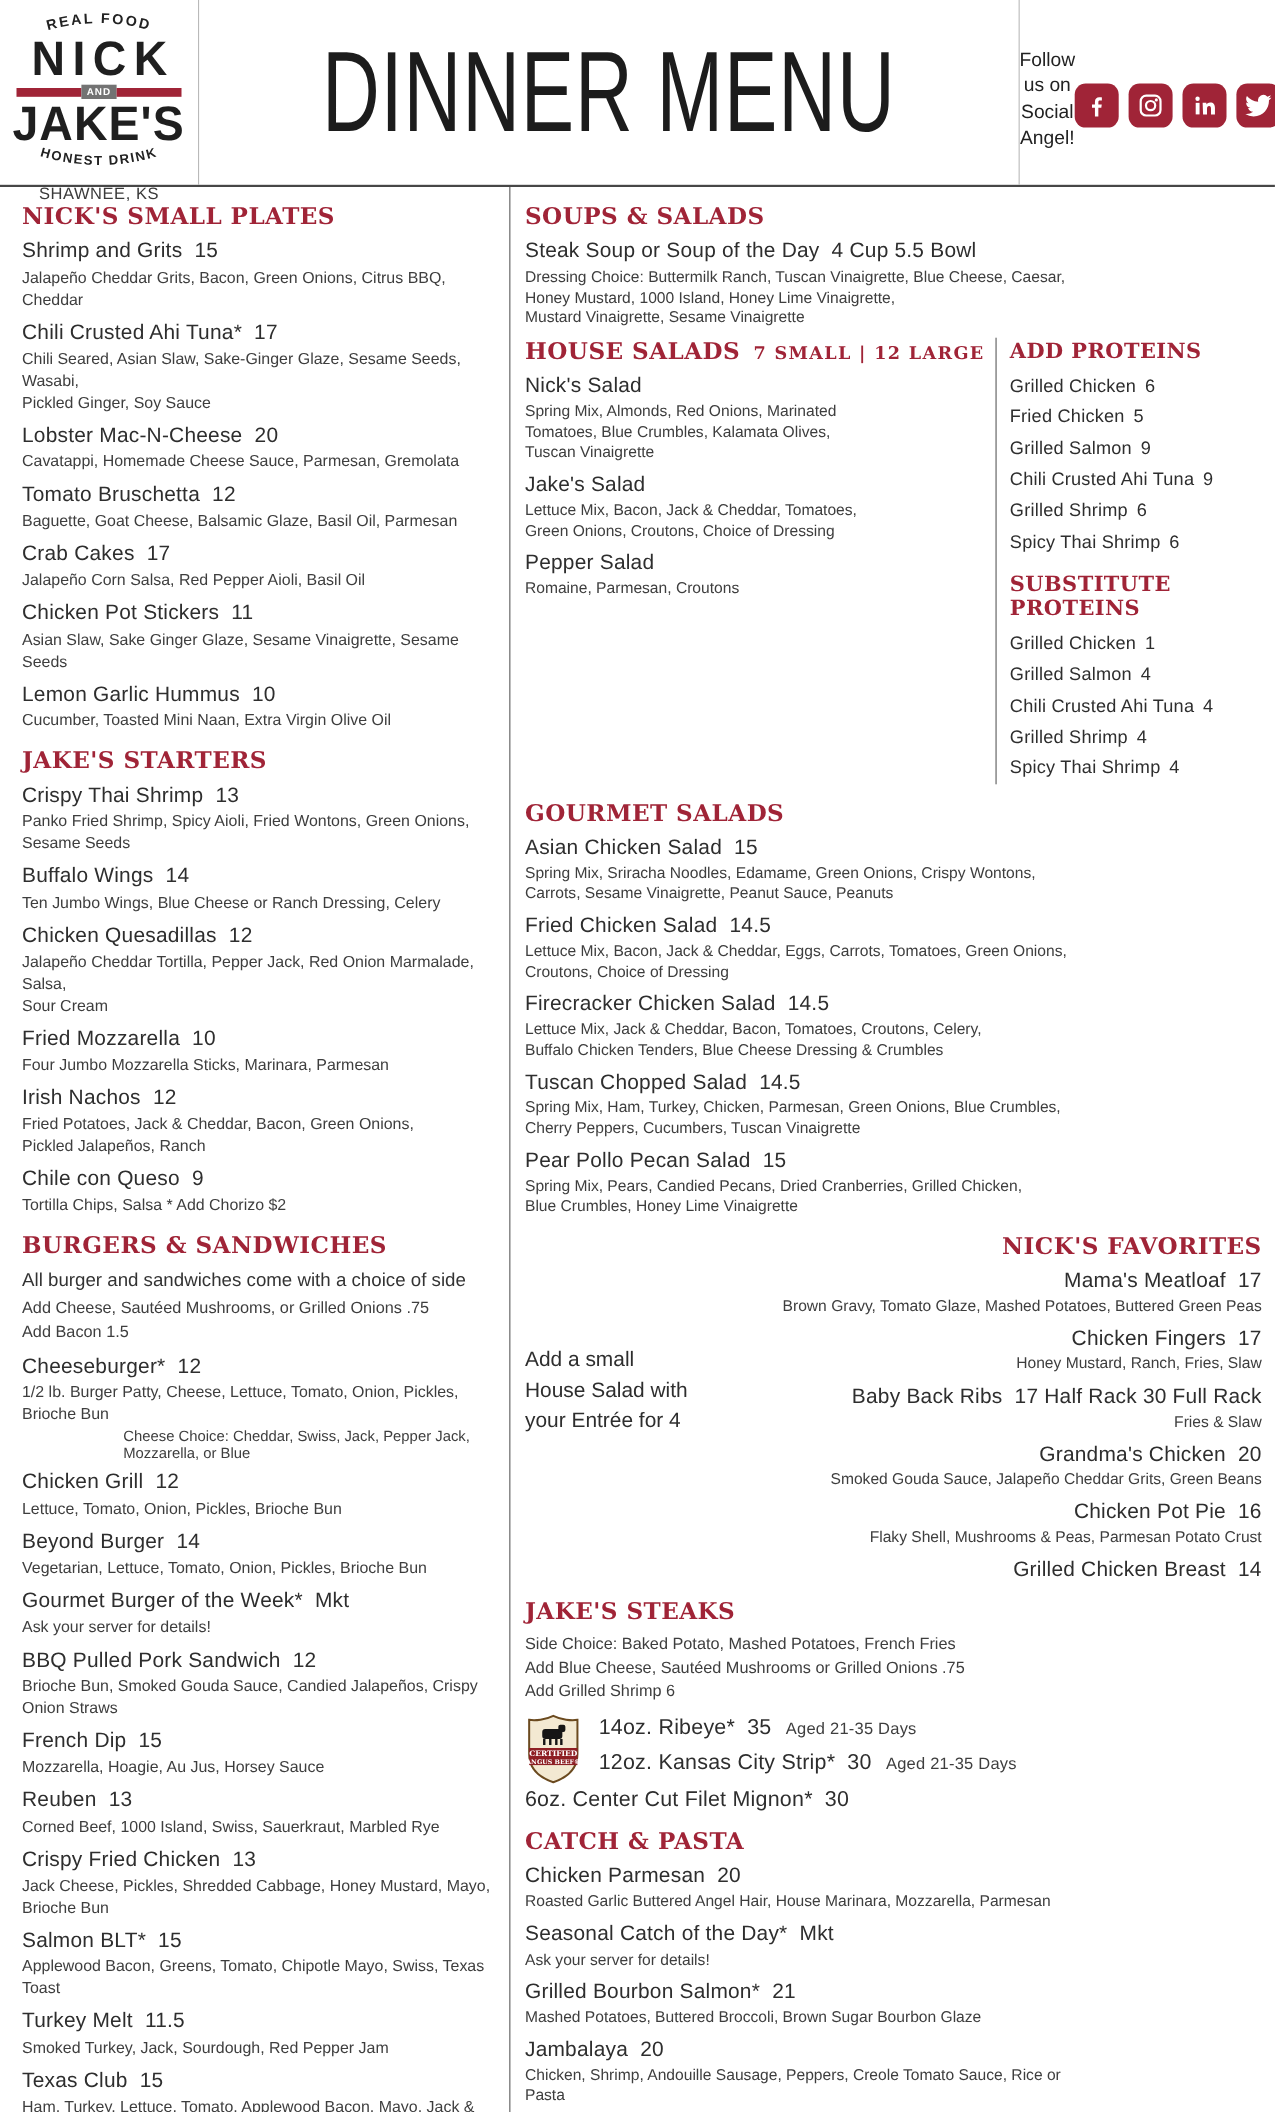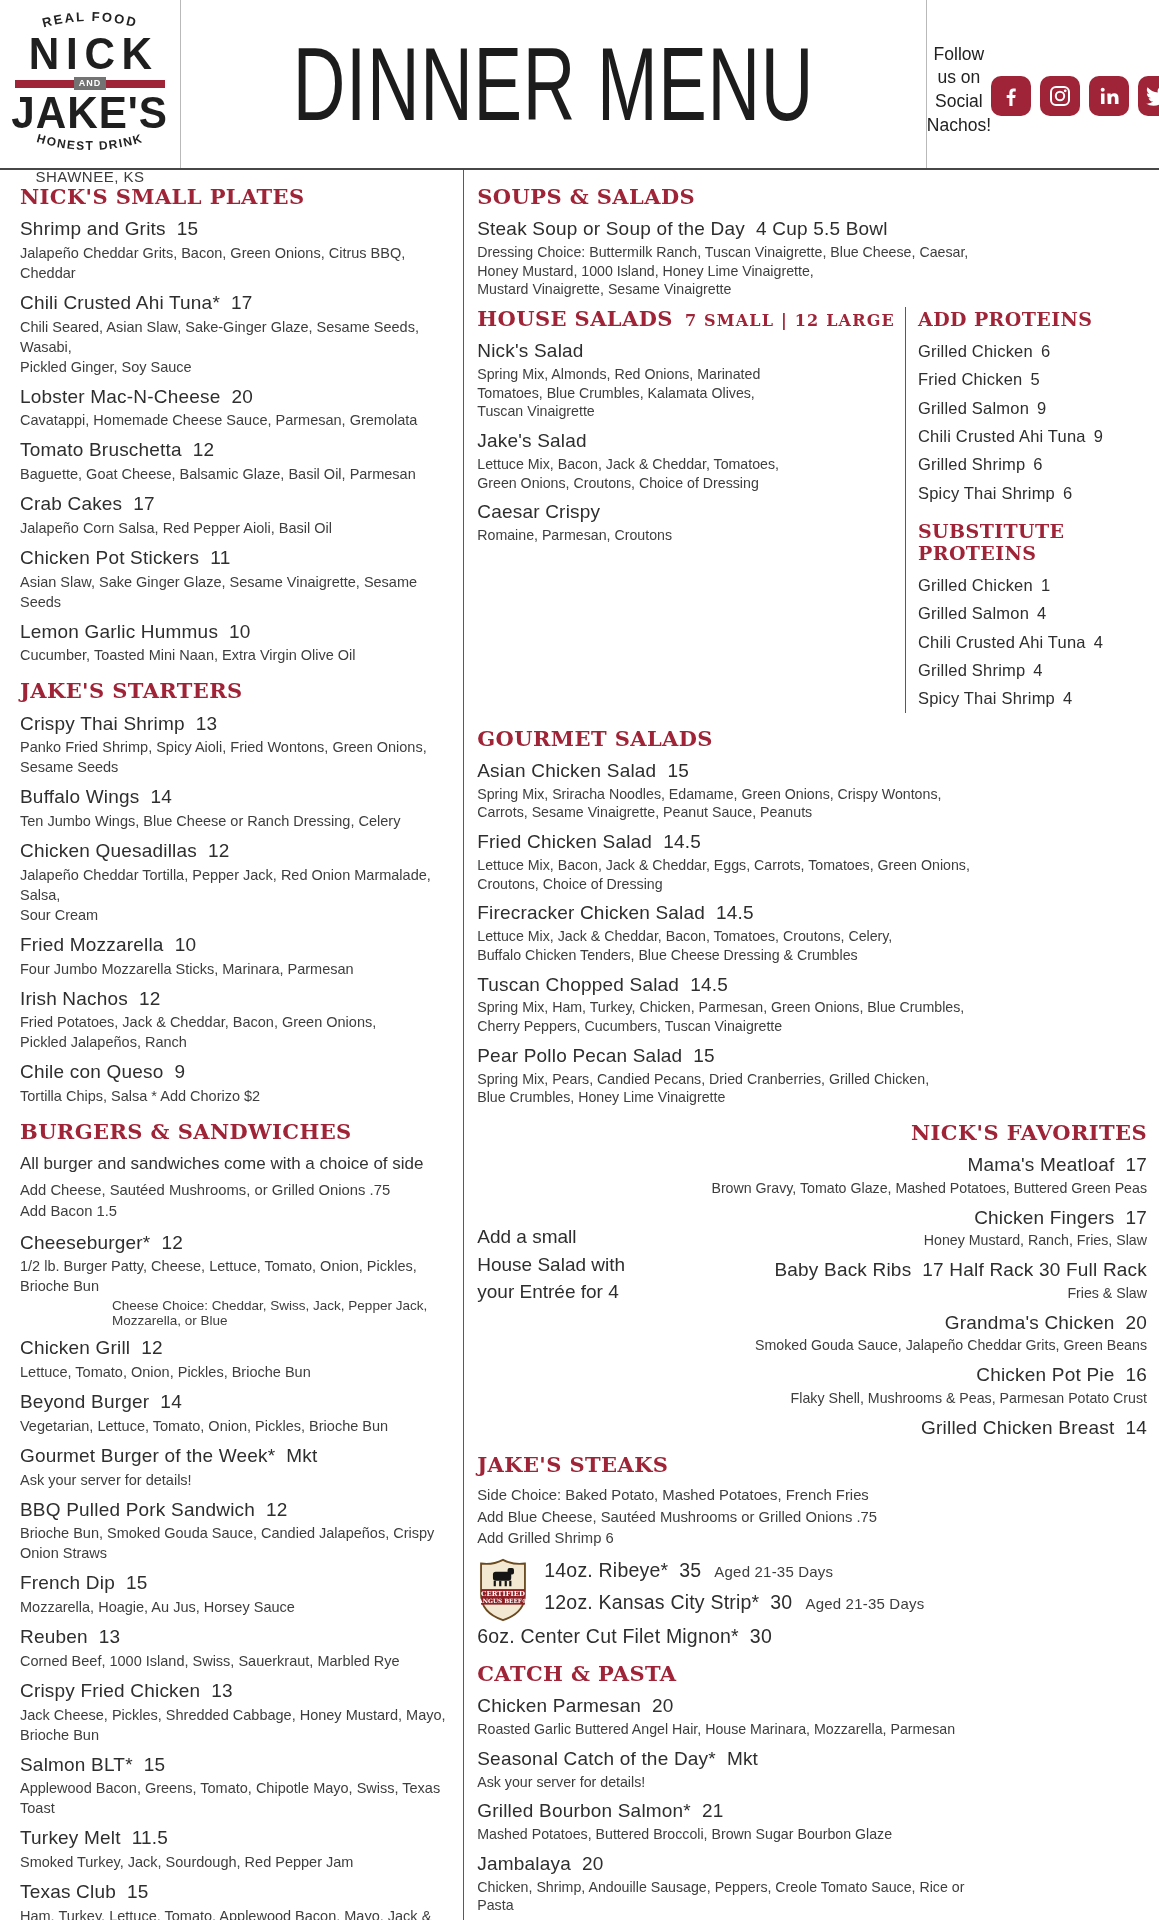--- a/index.html
+++ b/index.html
@@ -104,21 +104,21 @@
       </svg>
       <div class="logo-city">SHAWNEE, KS</div>
     </div>
   </div>
   <div class="header-center">
     <div class="menu-title">DINNER MENU</div>
   </div>
   <div class="header-right">
     <div class="social-caption">
       <div>Follow us on Social</div>
-      <div>Nachos!</div>
+      <div>Angel!</div>
     </div>
     <div class="social-icons">
       <div class="social-tile">
         <svg width="24" height="24" viewBox="0 0 24 24">
             <path d="M13.5 22v-8h2.7l.4-3.1h-3.1V8.9c0-.9.3-1.5 1.6-1.5h1.6V4.6c-.3 0-1.3-.1-2.4-.1-2.3 0-3.9 1.4-3.9 4v2.4H7.7V14h2.7v8z" fill="#fff"></path>
           </svg>
       </div>
       <div class="social-tile">
         <svg width="24" height="24" viewBox="0 0 24 24">
             <rect x="3" y="3" width="18" height="18" rx="5" stroke="#fff" stroke-width="2" fill="none"></rect>
@@ -296,21 +296,21 @@
                 <div class="item-desc">Spring Mix, Almonds, Red Onions, Marinated</div>
                 <div class="item-desc">Tomatoes, Blue Crumbles, Kalamata Olives,</div>
                 <div class="item-desc">Tuscan Vinaigrette</div>
               </div>
               <div class="item">
                 <div class="item-title"><span class="item-name">Jake's Salad</span></div>
                 <div class="item-desc">Lettuce Mix, Bacon, Jack &amp; Cheddar, Tomatoes,</div>
                 <div class="item-desc">Green Onions, Croutons, Choice of Dressing</div>
               </div>
               <div class="item">
-                <div class="item-title"><span class="item-name">Caesar Crispy</span></div>
+                <div class="item-title"><span class="item-name">Pepper Salad</span></div>
                 <div class="item-desc">Romaine, Parmesan, Croutons</div>
               </div>
             </div>
         </section>
       </div>
       <div class="proteins">
         <h2 class="section-header">ADD PROTEINS</h2>
         <div class="items">
             <div class="item">
               <div class="item-title"><span class="item-name">Grilled Chicken</span><span class="item-price">6</span></div>

